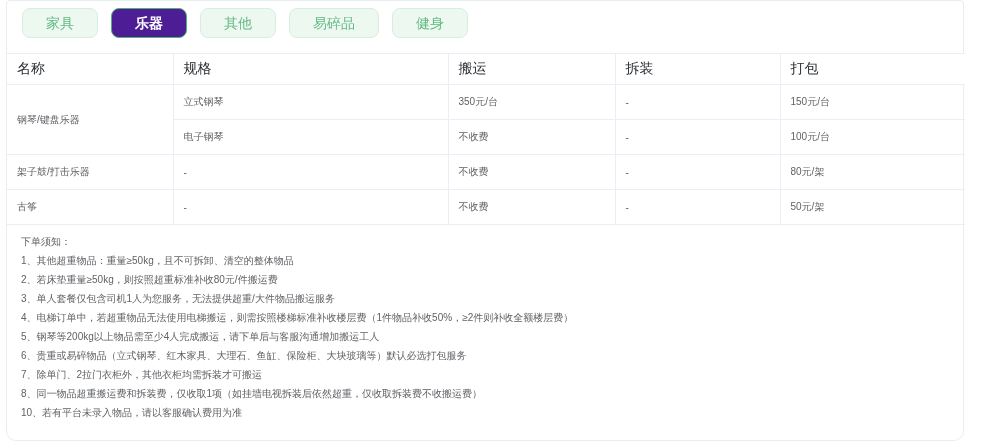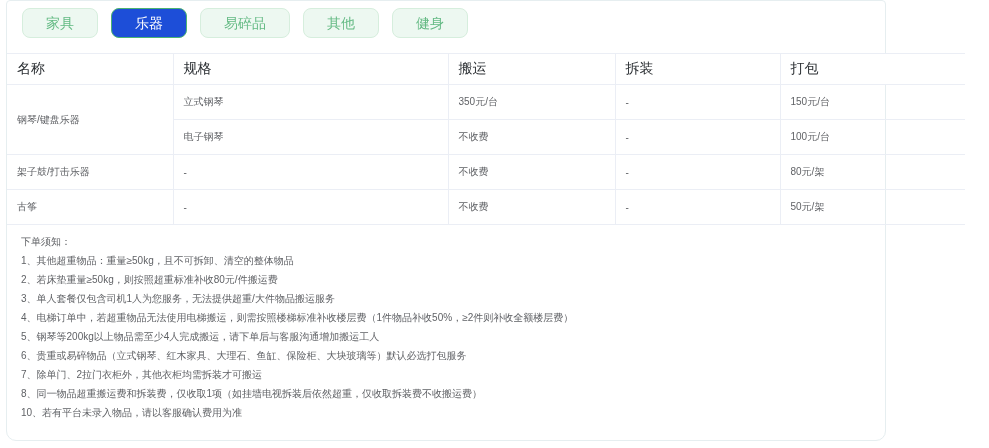--- a/index.html
+++ b/index.html
@@ -2,33 +2,33 @@
 <html><head>
 <meta charset="utf-8">
 <style>
   html,body{margin:0;padding:0;background:#ffffff;}
   body{
     width:989px;height:448px;overflow:hidden;position:relative;
     font-family:"Liberation Sans",sans-serif;
     -webkit-font-smoothing:antialiased;
   }
   .card{
-    position:absolute;left:6px;top:0;width:880px;height:441px;
+    position:absolute;left:6px;top:0;width:958px;height:441px;
     border:1px solid #e6eef0;border-radius:4px 4px 10px 10px;
     background:#fff;box-sizing:border-box;
   }
   
   .tabbar{display:flex;gap:13px;padding:7px 0 0 15px;align-items:flex-start;}
   .pill{
     height:30px;line-height:28px;padding:0 23px;box-sizing:border-box;
     border:1px solid #d6eedd;border-radius:8px;background:#edf8f1;
     color:#64ba84;font-size:14px;cursor:pointer;white-space:nowrap;
     user-select:none;
   }
-  .pill.active{background:#1d4ed8;border-color:#4cb373;color:#ffffff;font-weight:normal;}
+  .pill.active{background:#4c1d95;border-color:#4cb373;color:#ffffff;font-weight:bold;}
   
   table.pricing{
     border-collapse:collapse;width:100%;margin-top:15px;table-layout:fixed;
   }
   table.pricing th, table.pricing td{
     border:1px solid #ebeef5;box-sizing:border-box;
     padding:0 10px;text-align:left;vertical-align:middle;
     overflow:hidden;white-space:nowrap;
   }
   table.pricing tr > *:first-child{border-left:none;}
@@ -42,22 +42,22 @@
   .notes .line{white-space:nowrap;}
 </style>
 </head>
 <body>
 
 <div class="card">
 
   <div class="tabbar">
     <div class="pill">家具</div>
     <div class="pill active">乐器</div>
+    <div class="pill">其他</div>
     <div class="pill">易碎品</div>
-    <div class="pill">其他</div>
     <div class="pill">健身</div>
   </div>
 
   <table class="pricing">
     <colgroup>
       <col style="width:166px">
         <col style="width:275px">
         <col style="width:167px">
         <col style="width:165px">
         <col style="width:185px">

